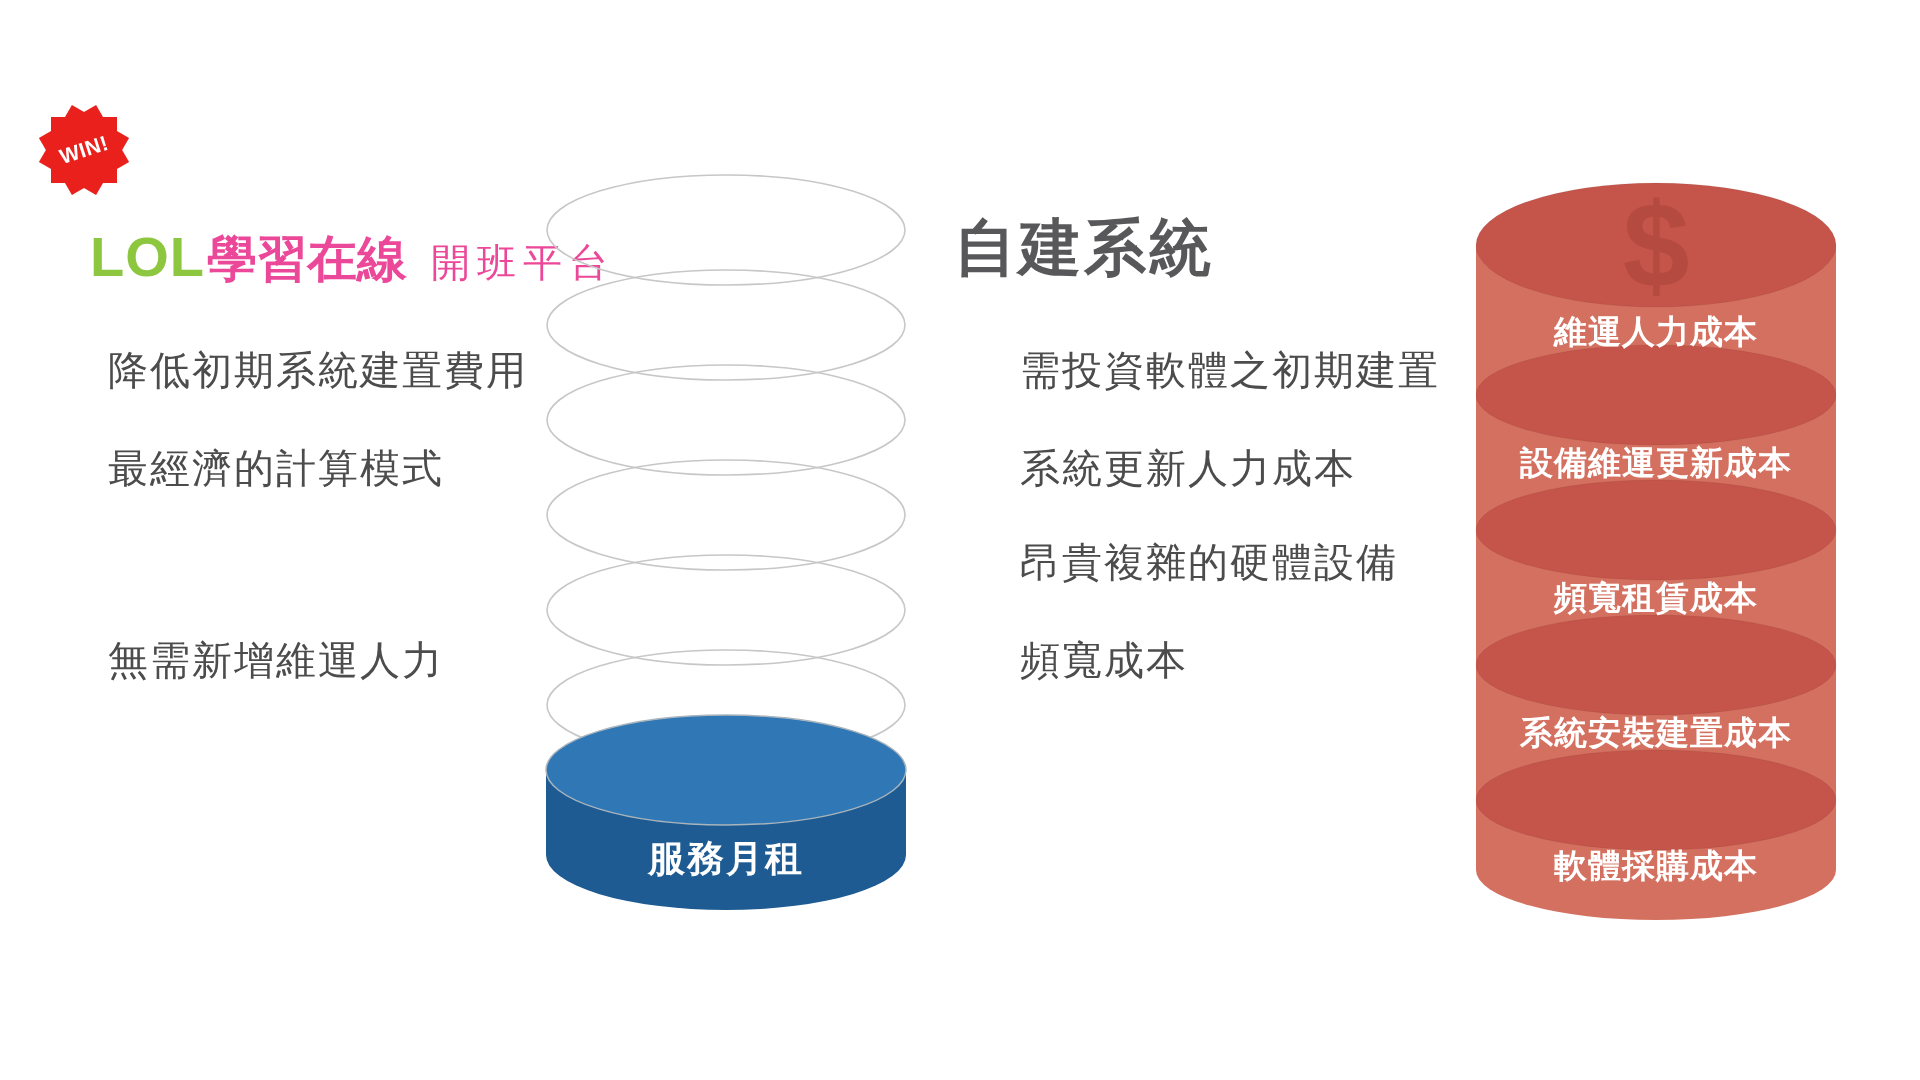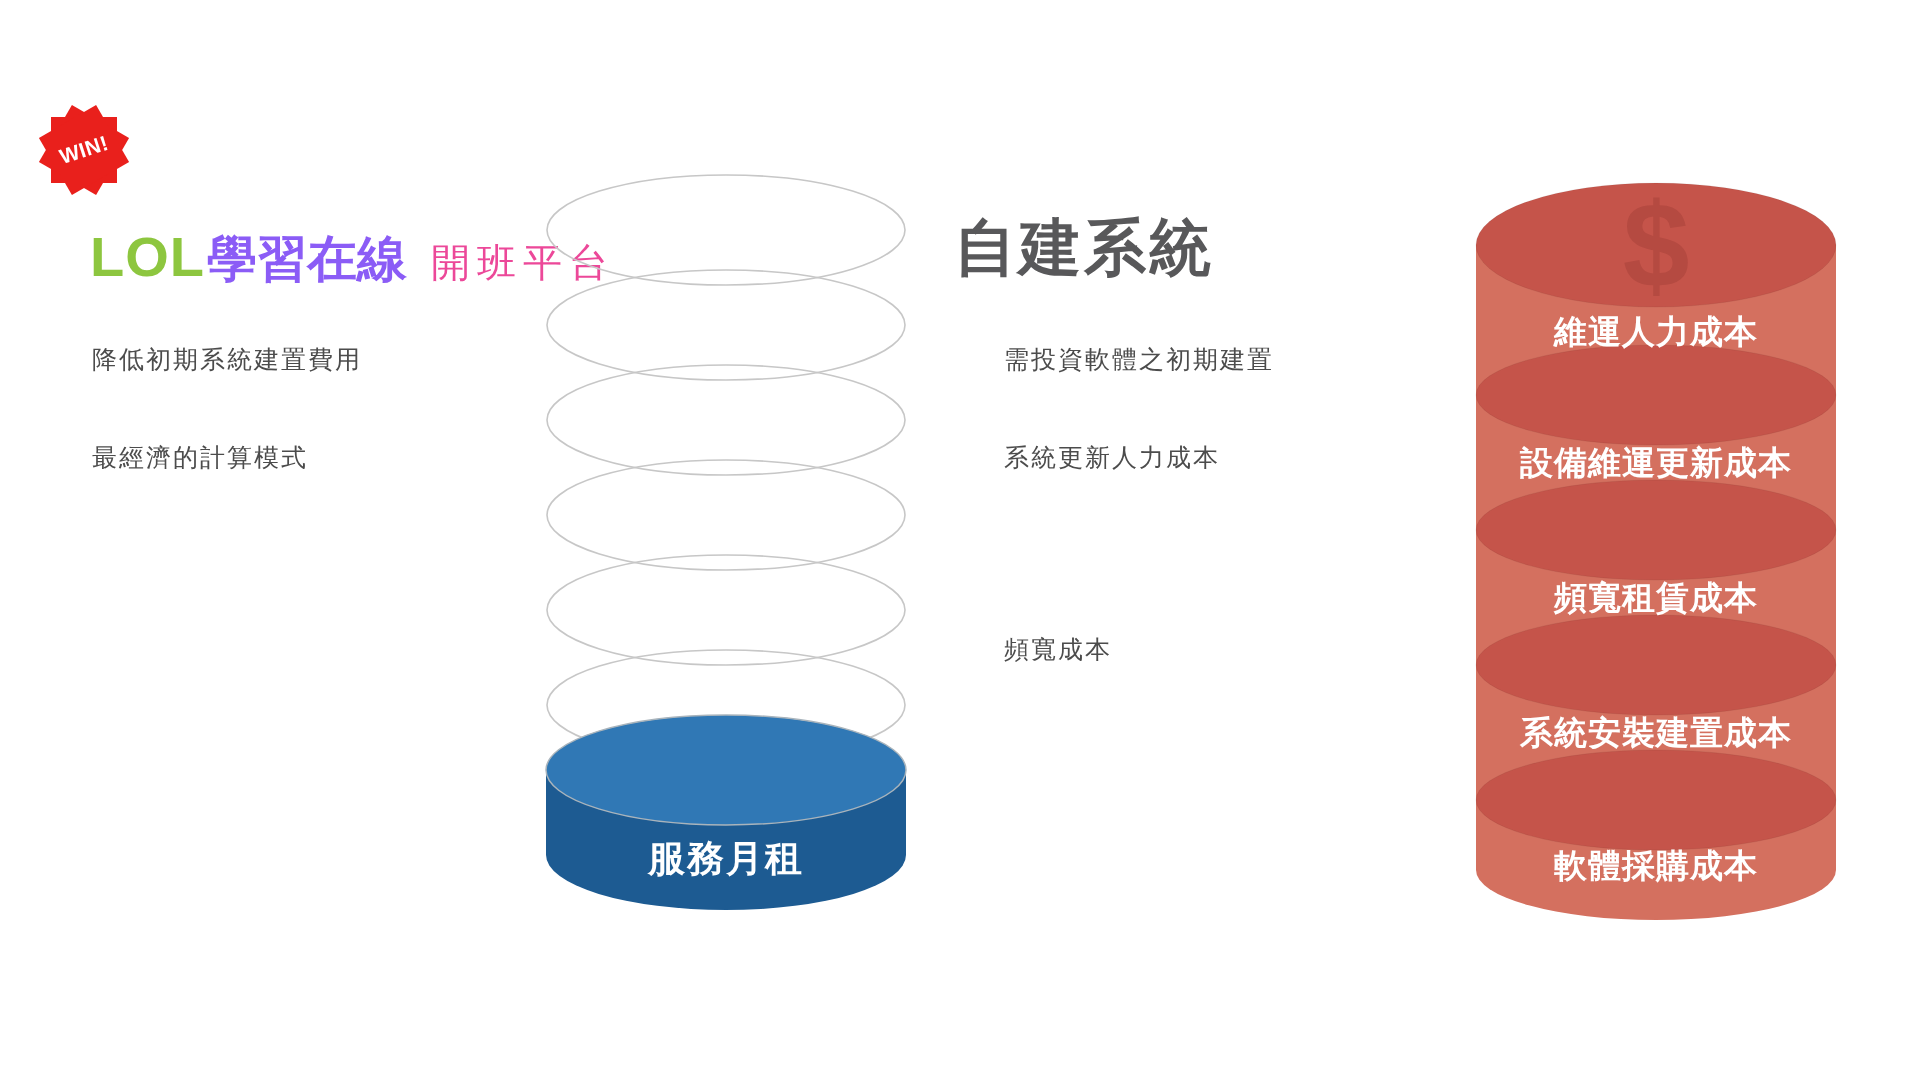--- a/index.html
+++ b/index.html
@@ -16,25 +16,25 @@
   .sq3{transform:rotate(60deg);}
   .win-text{
     position:absolute;left:0;top:0;width:100px;height:100px;
     display:flex;align-items:center;justify-content:center;
     color:#ffffff;font-weight:bold;font-size:21px;transform:rotate(-18deg);letter-spacing:.5px;
   }
 
   
   .logo{position:absolute;left:90px;top:224px;display:flex;align-items:baseline;white-space:nowrap;text-align:center;}
   .logo-lol{font-size:56px;font-weight:bold;color:#8dc63f;letter-spacing:1px;}
-  .logo-brand{font-size:50px;font-weight:bold;color:#8b5cf6;margin-left:2px;}
+  .logo-brand{font-size:50px;font-weight:bold;color:#ec4899;margin-left:2px;}
   .logo-tagline{font-size:39px;color:#ec4899;margin-left:24px;letter-spacing:7px;}
 
   
-  .feat,.draw{position:absolute;font-size:25px;color:#4c4c4c;letter-spacing:2px;white-space:nowrap;}
+  .feat,.draw{position:absolute;font-size:40px;color:#4c4c4c;letter-spacing:2px;white-space:nowrap;margin-left:16px;}
   .feat{left:92px;}
   .draw{left:1004px;text-align:center;}
   .r1{top:343px}.r2{top:441px}.r3{top:535px}.r4{top:633px}
 
   .sb-title{
     position:absolute;left:954px;top:206px;margin:0;
     font-size:62px;font-weight:bold;color:#58585a;letter-spacing:3px;white-space:nowrap;
   }
 
   
@@ -57,37 +57,39 @@
   </div>
 
   <div class="logo">
     <span class="logo-lol">LOL</span>
     <span class="logo-brand">學習在線</span>
     <span class="logo-tagline">開班平台</span>
   </div>
 
   <div class="feat r1">降低初期系統建置費用</div>
   <div class="feat r2">最經濟的計算模式</div>
+  <div class="feat r4">無需新增維運人力</div>
 
   <svg class="blue-cyl" width="380" height="800" viewBox="0 0 380 800">
     <ellipse cx="186" cy="75" rx="179" ry="55" fill="none" stroke="#c7c7c7" stroke-width="1.6"></ellipse>
     <ellipse cx="186" cy="170" rx="179" ry="55" fill="none" stroke="#c7c7c7" stroke-width="1.6"></ellipse>
     <ellipse cx="186" cy="265" rx="179" ry="55" fill="none" stroke="#c7c7c7" stroke-width="1.6"></ellipse>
     <ellipse cx="186" cy="360" rx="179" ry="55" fill="none" stroke="#c7c7c7" stroke-width="1.6"></ellipse>
     <ellipse cx="186" cy="455" rx="179" ry="55" fill="none" stroke="#c7c7c7" stroke-width="1.6"></ellipse>
     <ellipse cx="186" cy="550" rx="179" ry="55" fill="none" stroke="#c7c7c7" stroke-width="1.6"></ellipse>
     <path d="M 6 615 L 6 700 A 180 55 0 0 0 366 700 L 366 615 Z" fill="#1d5b92"></path>
     <ellipse cx="186" cy="615" rx="180" ry="55" fill="#3078b5" stroke="#a9b4bc" stroke-width="1.5"></ellipse>
     <text class="cyl-label" x="186" y="716" text-anchor="middle">服務月租</text>
   </svg>
 
   <h2 class="sb-title">自建系統</h2>
 
   <div class="draw r1">需投資軟體之初期建置</div>
   <div class="draw r2">系統更新人力成本</div>
+  <div class="draw r3">昂貴複雜的硬體設備</div>
   <div class="draw r4">頻寬成本</div>
 
   <svg class="red-stack" width="380" height="800" viewBox="0 0 380 800">
 
     <path d="M 6 90  L 6 240 A 180 50 0 0 0 366 240 L 366 90  Z" fill="#d4705f"></path>
     <path d="M 6 240 L 6 375 A 180 50 0 0 0 366 375 L 366 240 Z" fill="#d4705f"></path>
     <path d="M 6 375 L 6 510 A 180 50 0 0 0 366 510 L 366 375 Z" fill="#d4705f"></path>
     <path d="M 6 510 L 6 645 A 180 50 0 0 0 366 645 L 366 510 Z" fill="#d4705f"></path>
     <path d="M 6 645 L 6 715 A 180 50 0 0 0 366 715 L 366 645 Z" fill="#d4705f"></path>
 

